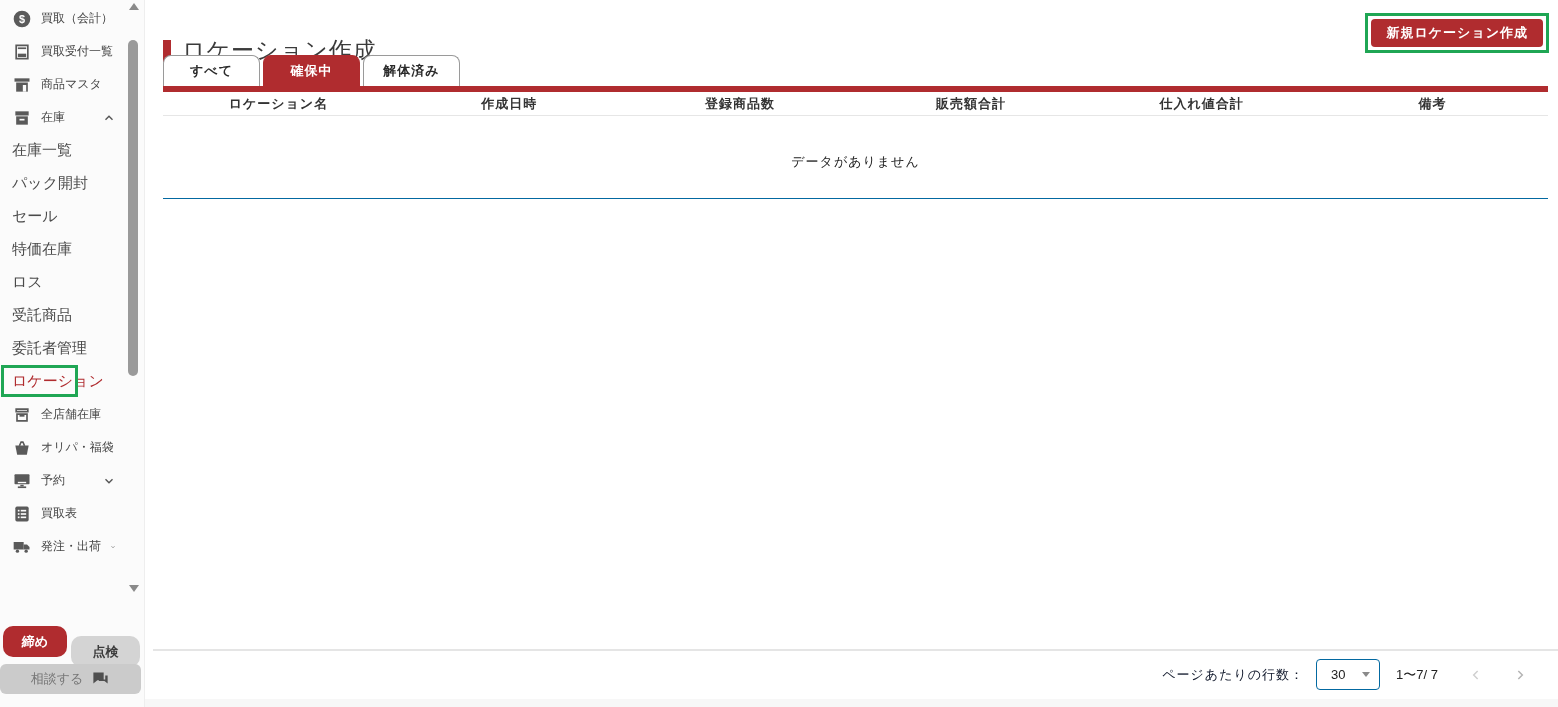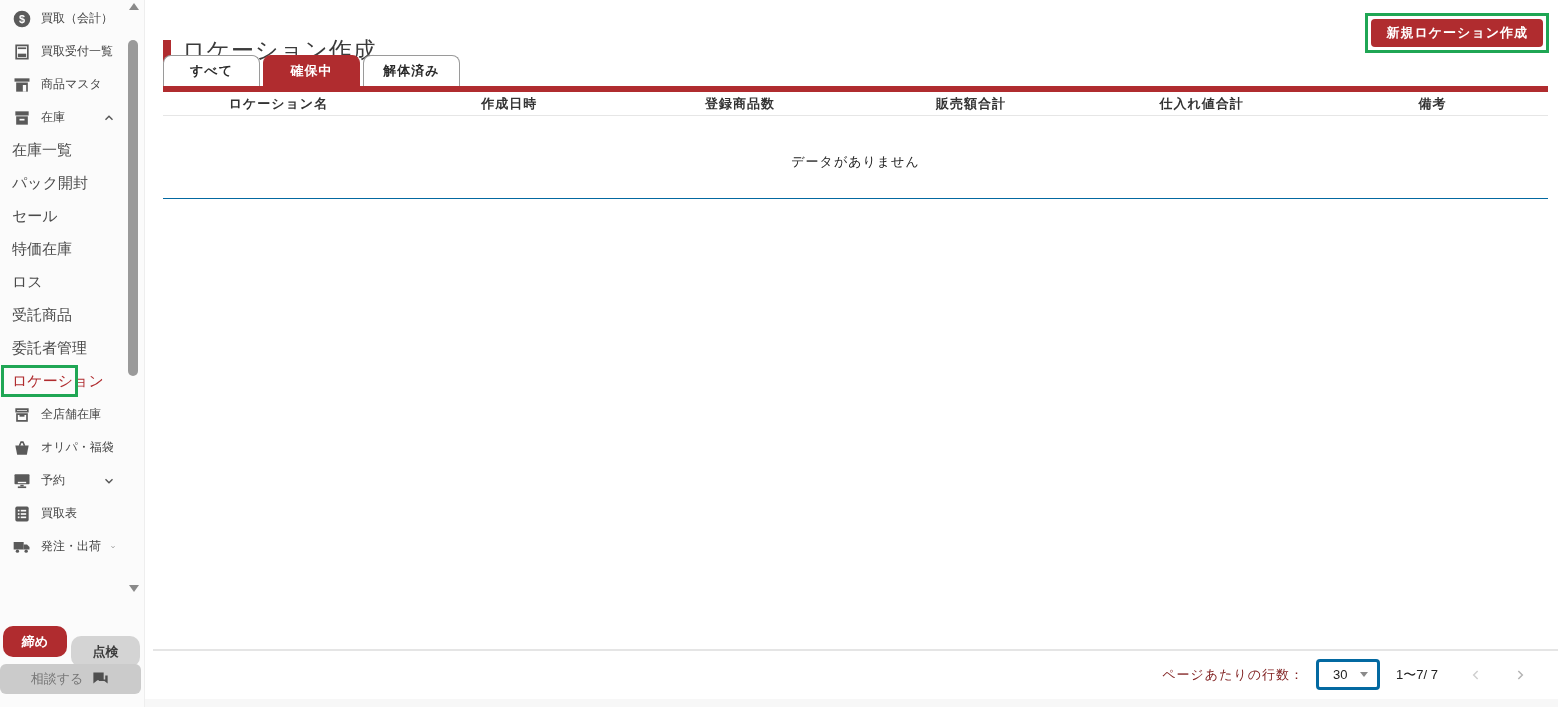--- a/index.html
+++ b/index.html
@@ -110,23 +110,23 @@
     position:absolute;top:125px;left:18px;right:10px;height:74px;
     display:flex;align-items:center;justify-content:center;
     border-bottom:1px solid #0369a1;font-size:13px;color:#222;letter-spacing:1px;
   }
 
   .footer-divider{position:absolute;top:649px;left:8px;right:0;height:2px;background:#e5e5e5;}
   .pagination{
     position:absolute;top:651px;left:0;right:0;height:47px;background:#fff;
     display:flex;align-items:center;justify-content:flex-end;padding-right:26px;
   }
-  .pg-label{font-size:13px;color:#7f1d1d;letter-spacing:1px;}
+  .pg-label{font-size:13px;color:#0f172a;letter-spacing:1px;}
   .pg-select{
-    margin-left:12px;width:64px;height:31px;border:3px solid #0369a1;border-radius:4px;
+    margin-left:12px;width:64px;height:31px;border:1px solid #0369a1;border-radius:4px;
     display:flex;align-items:center;justify-content:space-between;
     padding:0 9px 0 14px;cursor:pointer;background:#fff;
   }
   .pg-select .val{font-size:13px;color:#222;}
   .pg-caret{
     width:0;height:0;border-left:4px solid transparent;border-right:4px solid transparent;
     border-top:5px solid #8a8a8a;
   }
   .pg-range{margin-left:16px;font-size:13px;color:#222;}
   .pg-nav{

